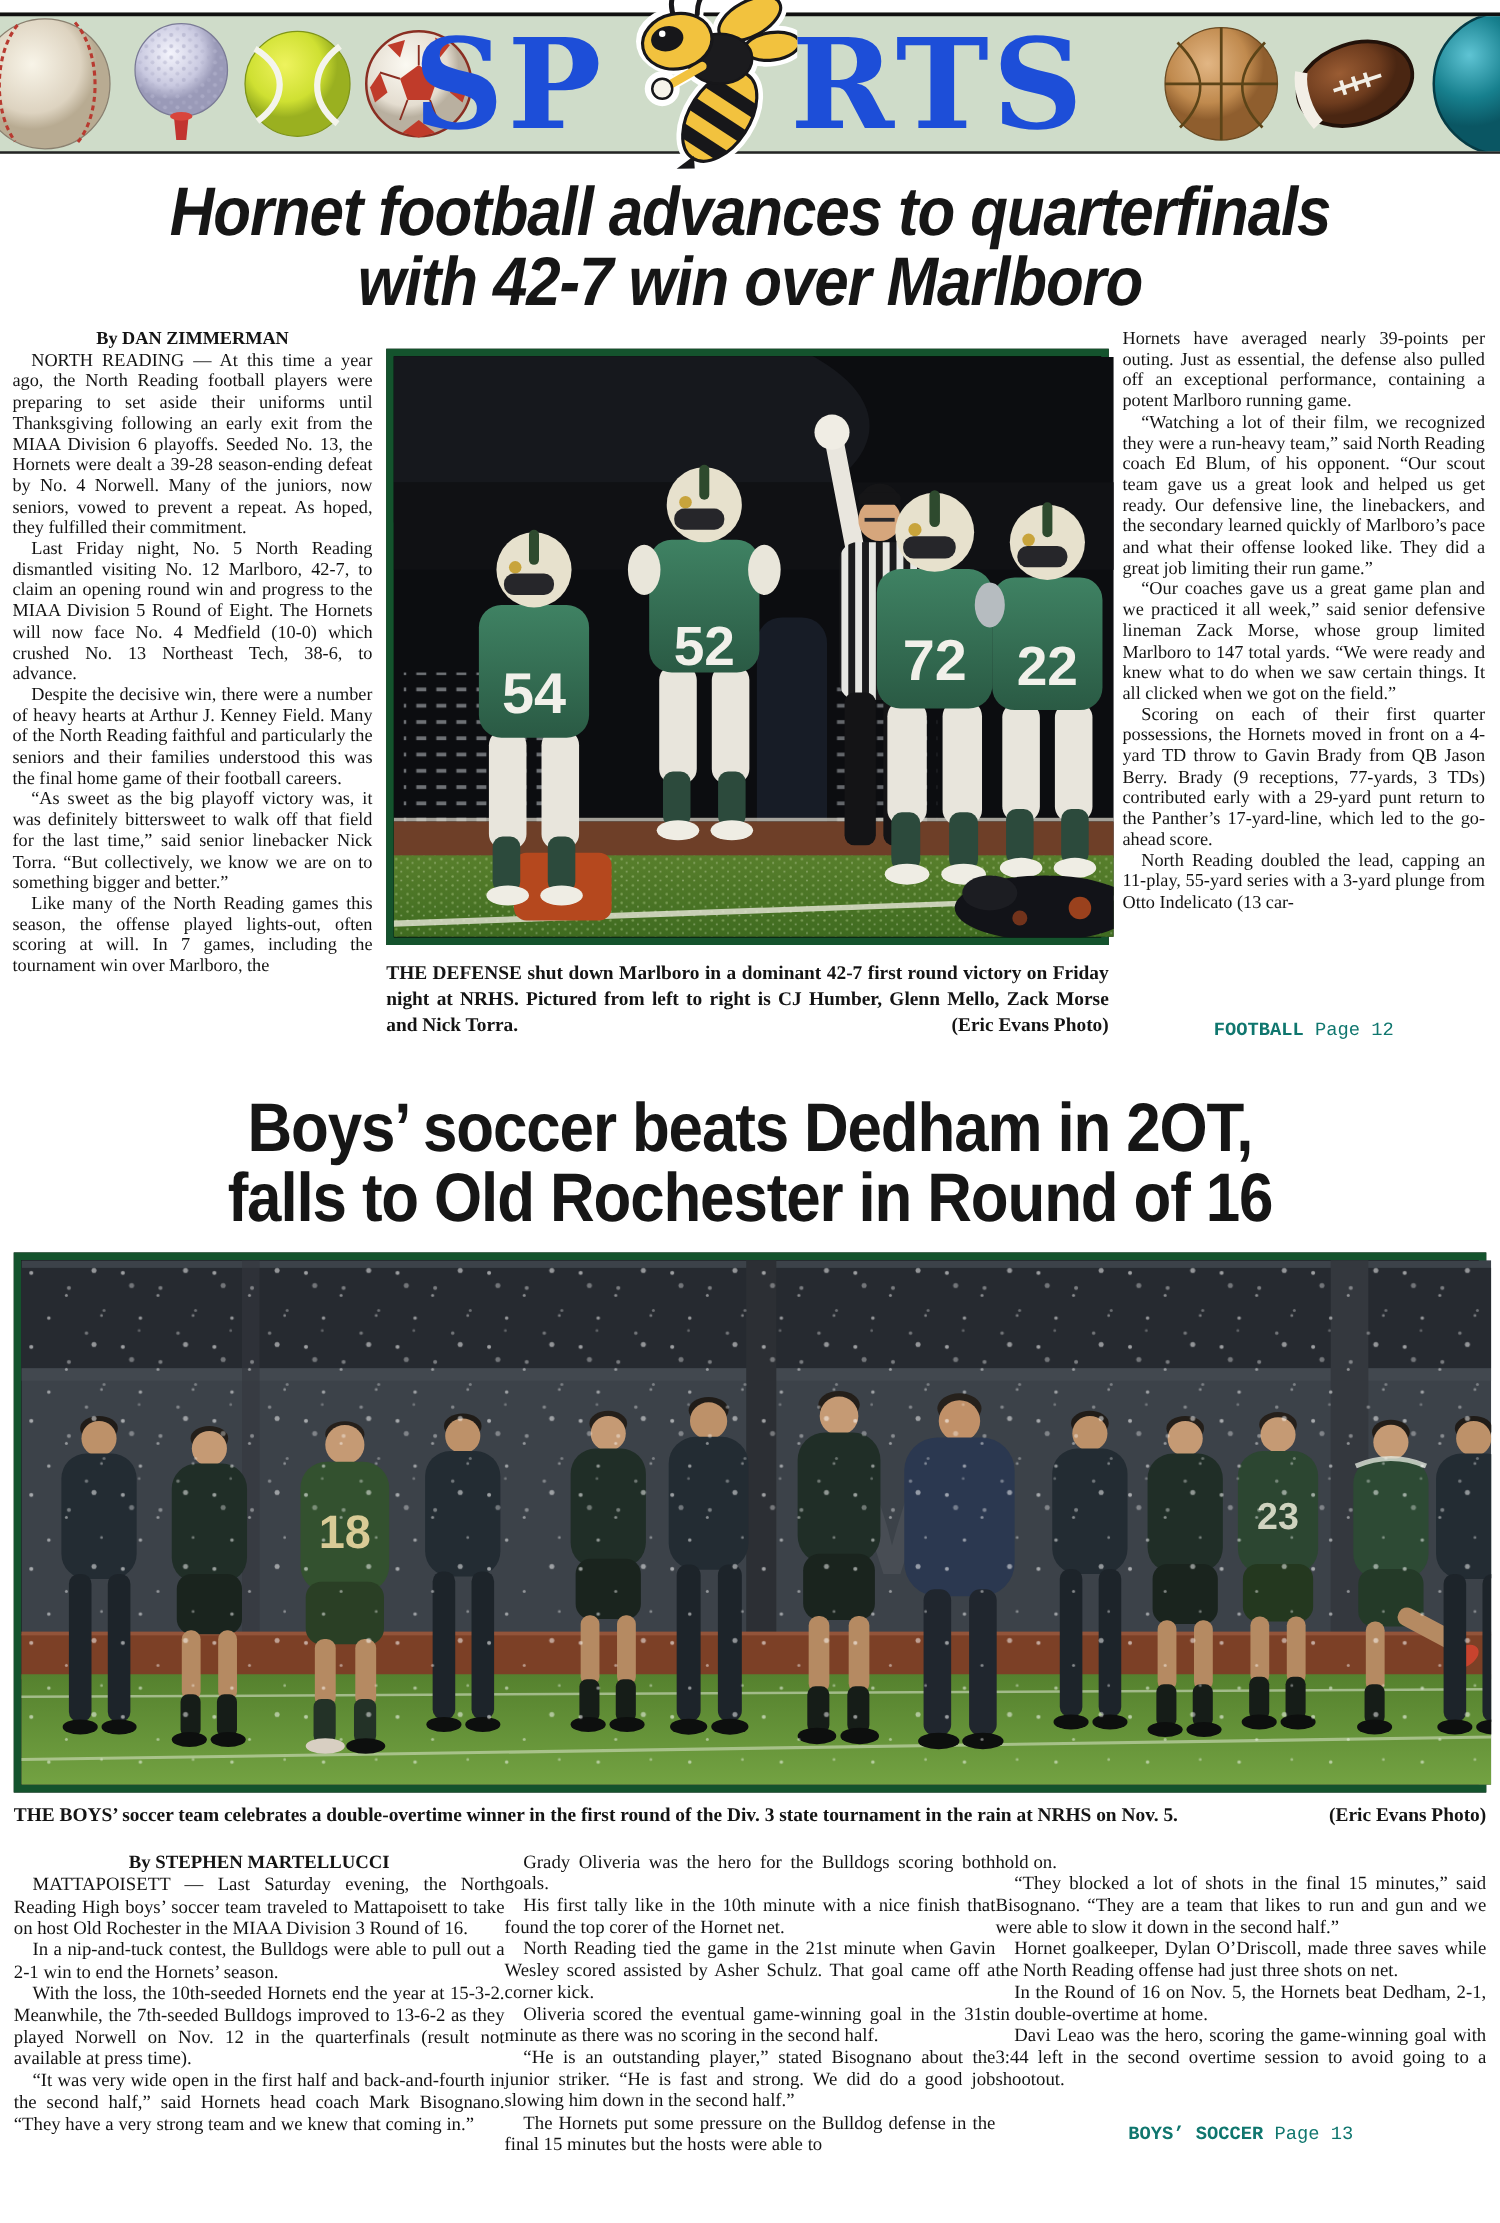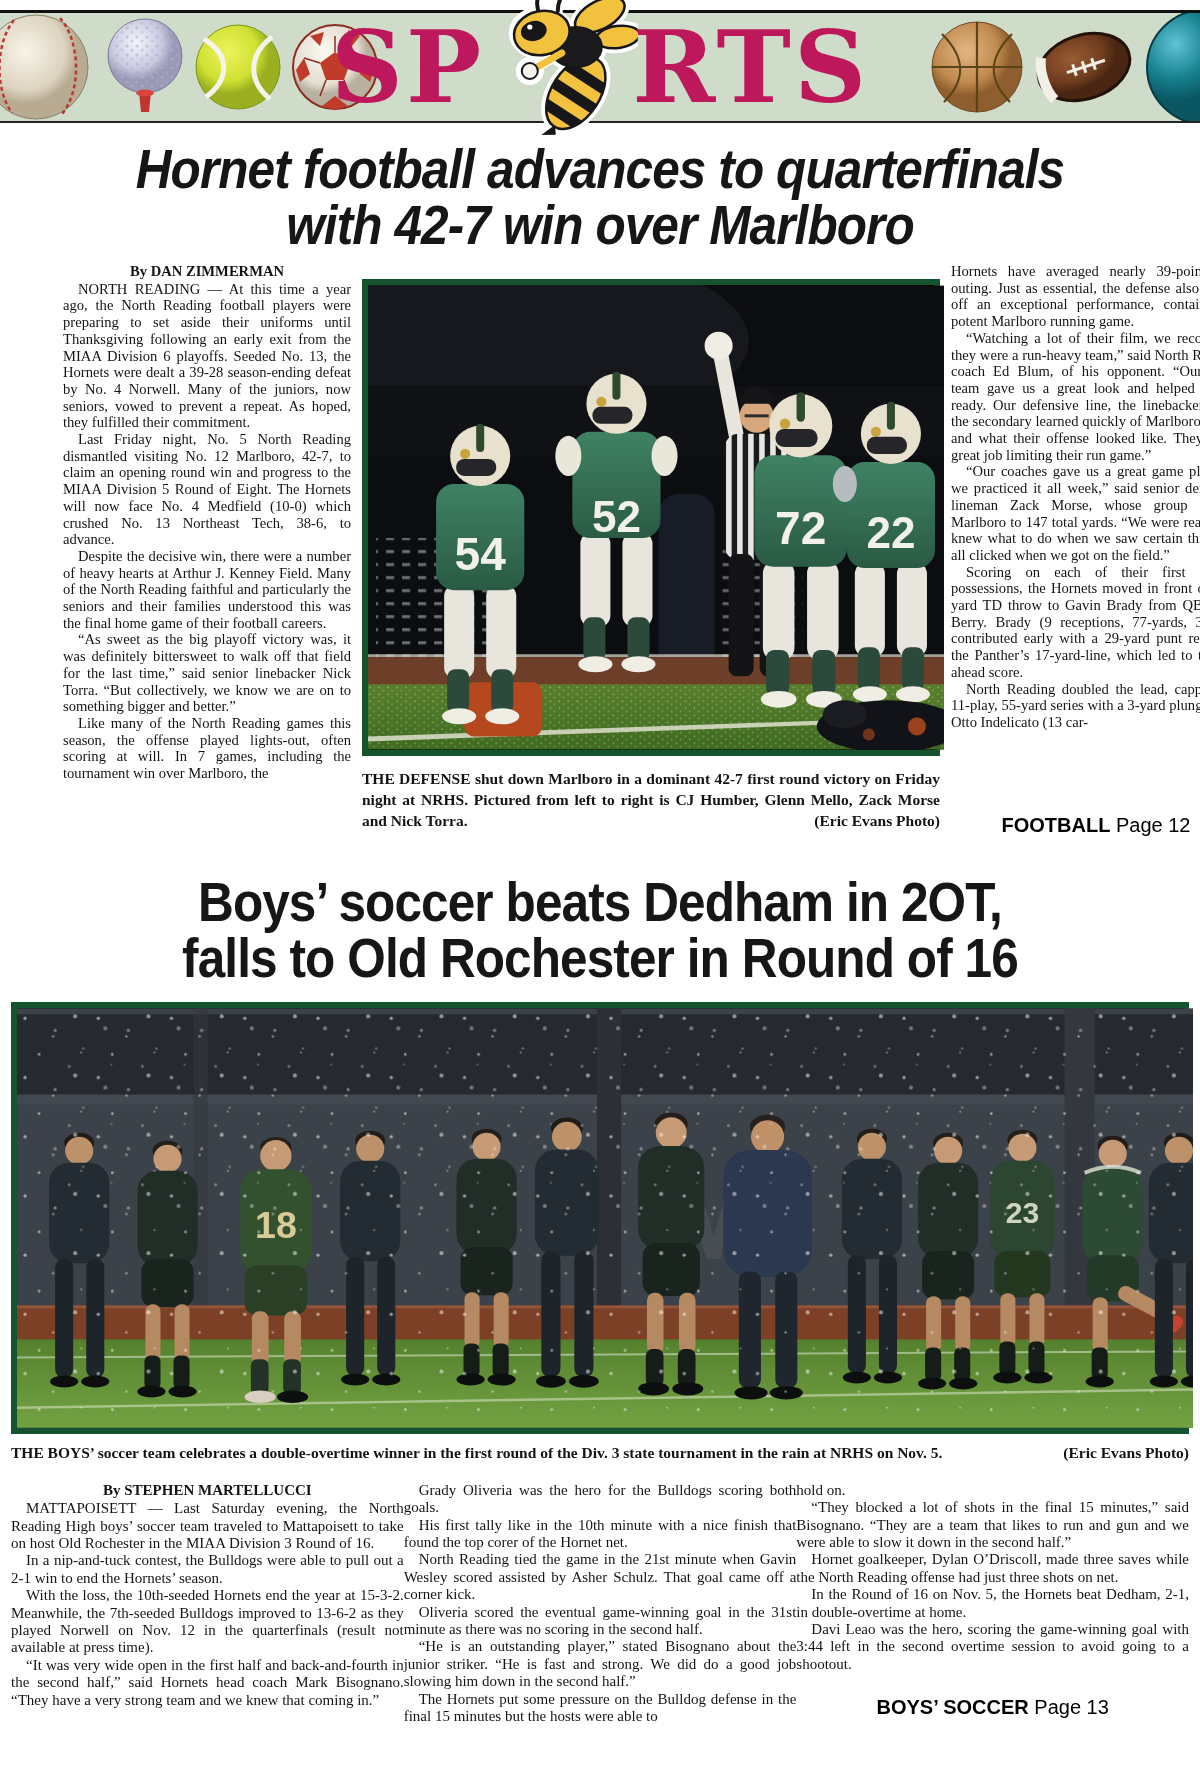--- a/index.html
+++ b/index.html
@@ -9,42 +9,42 @@
   
   .banner{position:relative;margin-top:10px;height:108px;background:#cfdcc9;
     border-top:3px solid #101010;border-bottom:2px solid #242424;}
   .balls{position:absolute;top:0;height:100%;display:flex;align-items:center;gap:6px;z-index:2;}
   .balls-left{left:-14px;}
   .balls-right{right:0;}
   .balls svg{display:block;}
   .sports-title{position:absolute;left:50%;top:50%;transform:translate(-50%,-50%);
     display:flex;align-items:flex-end;z-index:3;
     font-family:"DejaVu Serif",serif;font-weight:bold;font-size:100px;line-height:100px;
-    color:#be185d;letter-spacing:3px;}
+    color:#1d4ed8;letter-spacing:3px;}
   .hornet-slot{width:148px;height:100px;position:relative;}
   .hornet-slot svg{position:absolute;left:-6px;top:-36px;}
 
   
   .headline{font-family:"Liberation Sans",sans-serif;font-weight:bold;color:#161616;
     text-align:center;font-size:55px;line-height:56px;margin:0;
     transform:scaleX(.90);transform-origin:center;letter-spacing:-1px;}
   .headline.ital{font-style:italic;}
   .football-headline{margin-top:18px;}
   .soccer-headline{margin-top:40px;}
 
   
   .fgrid{display:grid;grid-template-columns:288px 578px 290px;column-gap:11px;
-    padding:0 25px;margin-top:10px;margin-left:38px;}
+    padding:0 10px;margin-top:10px;}
   .text-col{font-size:14.6px;line-height:16.7px;text-align:justify;}
   .colbody{overflow:hidden;}
   .fgrid .colbody{height:530px;}
   .byline{font-weight:bold;text-align:center;margin:0 0 1px 0;}
   .para{margin:0;text-indent:15px;}
   .cont-first .para:first-child{text-indent:0;}
-  .jumpline{font-family:Liberation Sans, sans-serif;font-size:20px;color:#000000;
+  .jumpline{font-family:Liberation Mono, monospace;font-size:15px;color:#0f766e;
     text-align:center;margin-top:24px;}
   .jumpline b{font-weight:bold;}
 
   
   figure{margin:0;}
   .photo-figure{margin-top:16px;}
   .photo-frame{border:6px solid #14532d;background:#000;}
   .photo-frame svg{display:block;}
   .caption{font-weight:bold;font-size:15.5px;line-height:21px;margin-top:12px;text-align:justify;}
   .caption .credit{float:right;}

